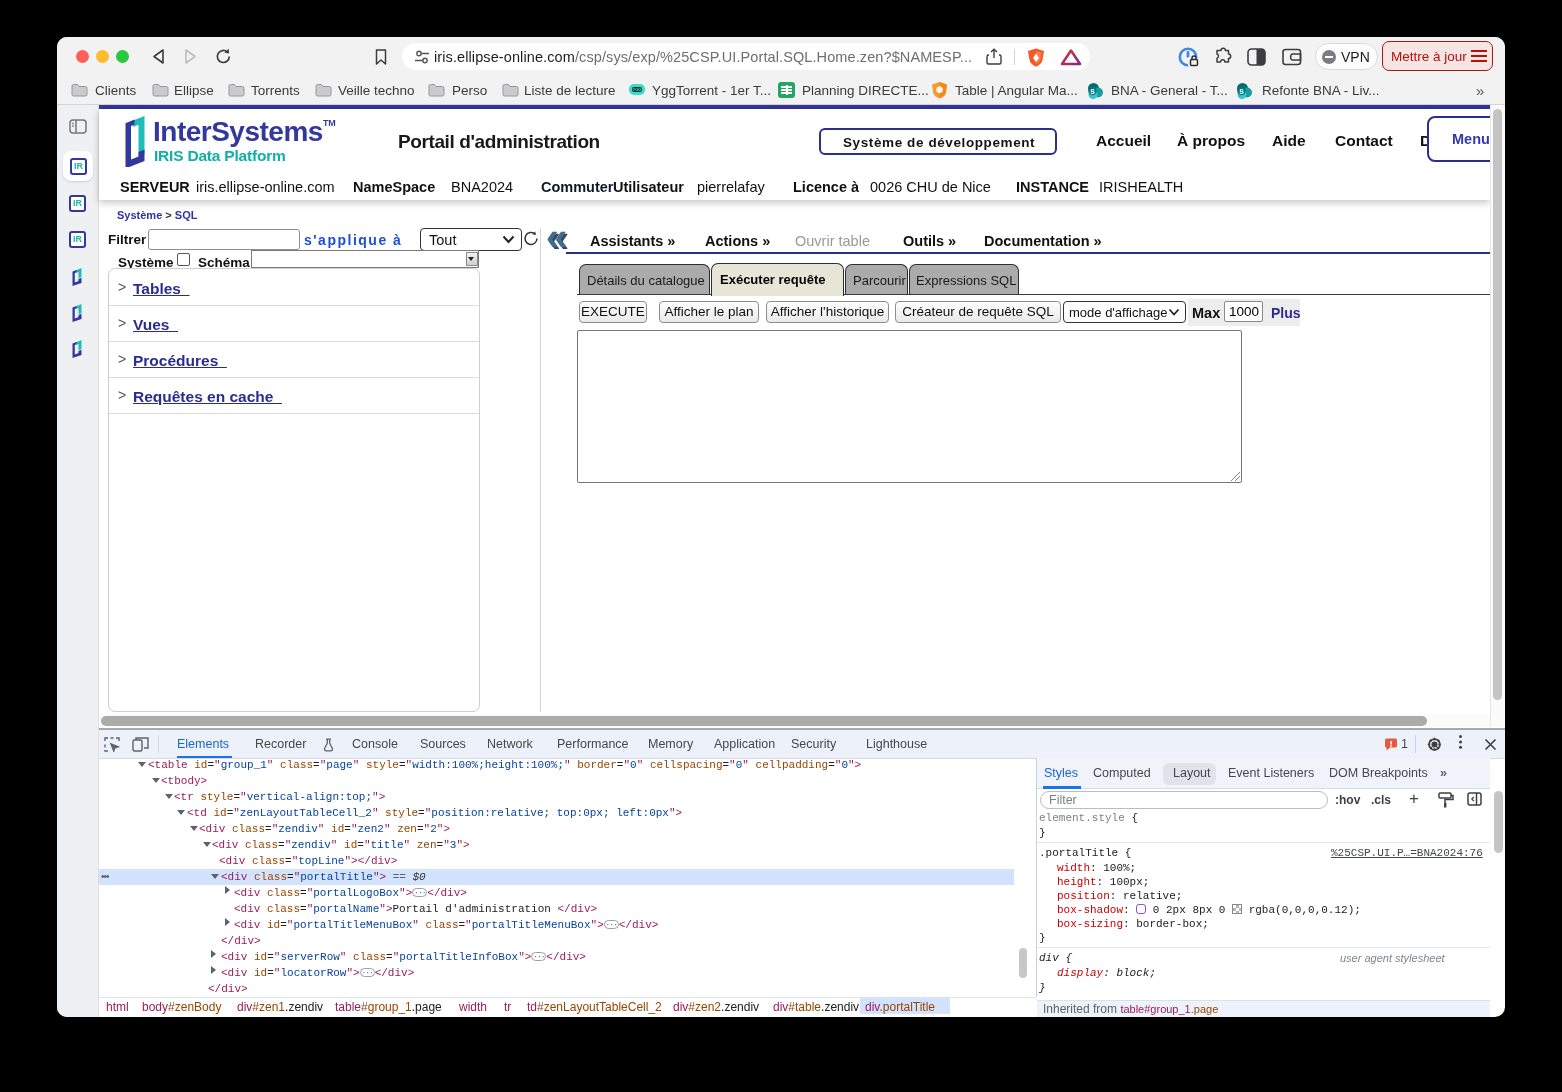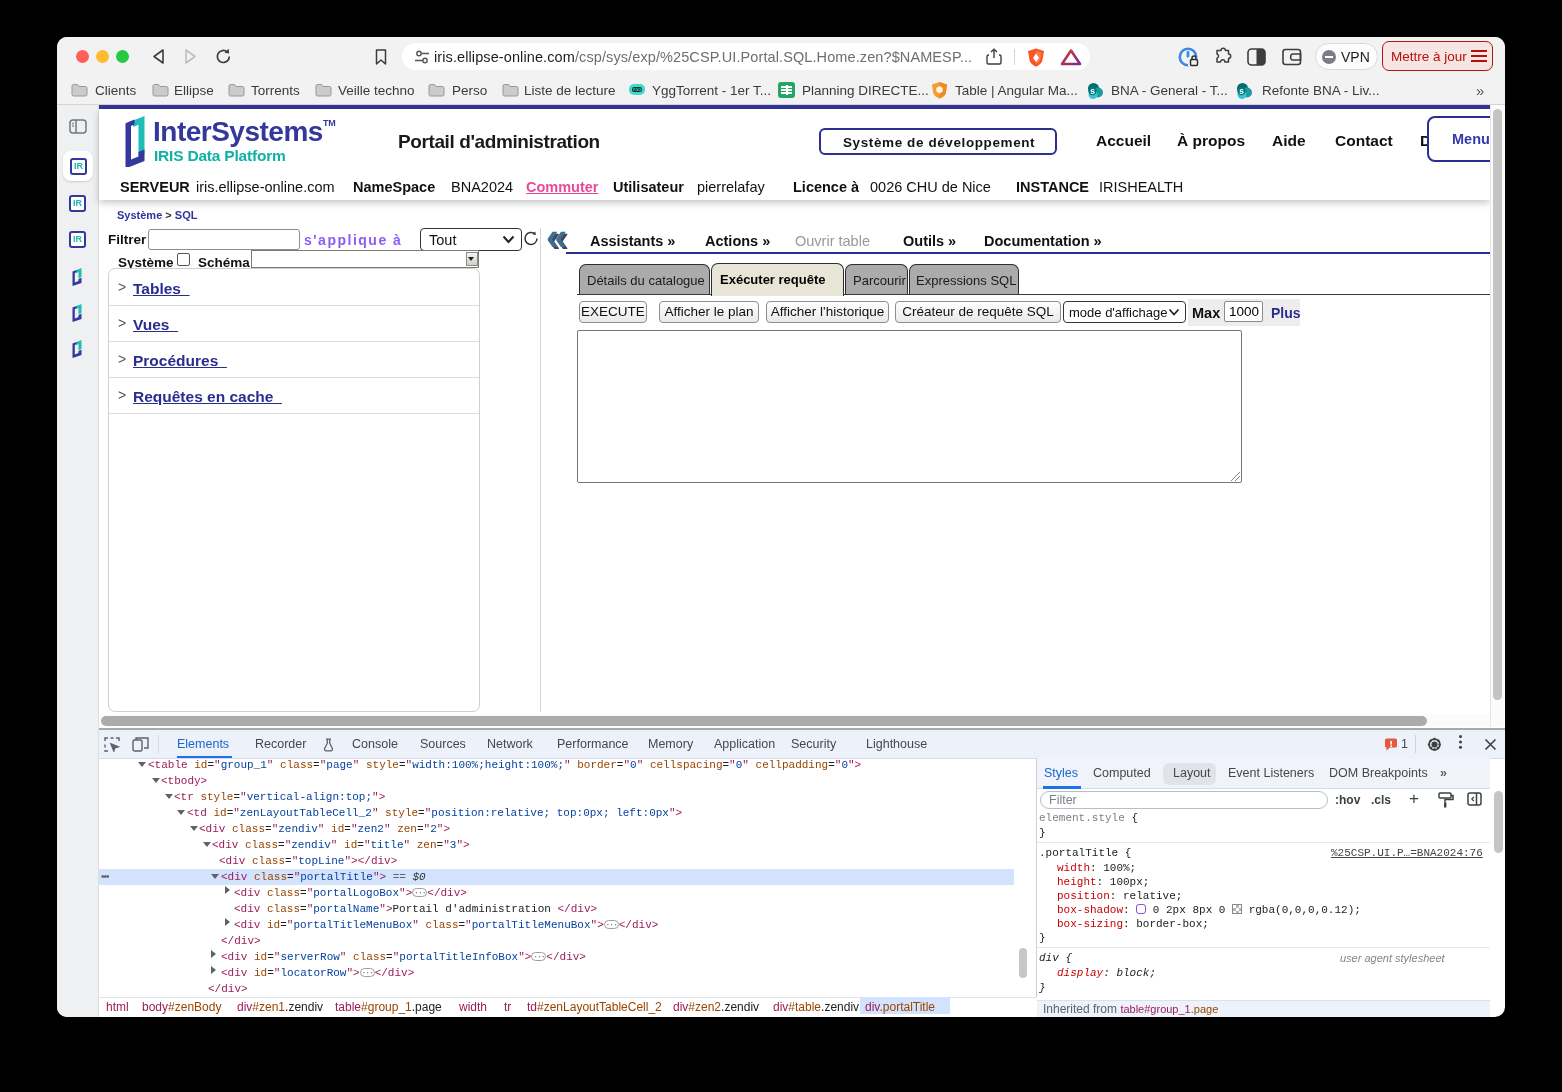--- a/index.html
+++ b/index.html
@@ -200,33 +200,33 @@
 <div class="a b" style="left:843px;top:135px;font-size:13.5px;color:#141414;letter-spacing:.6px">Système de développement</div>
 <div class="a b" style="left:1096px;top:132px;font-size:15.5px;color:#111">Accueil</div>
 <div class="a b" style="left:1177px;top:132px;font-size:15.5px;color:#111">À propos</div>
 <div class="a b" style="left:1272px;top:132px;font-size:15.5px;color:#111">Aide</div>
 <div class="a b" style="left:1335px;top:132px;font-size:15.5px;color:#111">Contact</div>
 <div class="a b" style="left:1420px;top:132px;font-size:15.5px;color:#111">D</div>
 <div class="a sv b" style="left:120px">SERVEUR</div>
       <div class="a sv" style="left:196px">iris.ellipse-online.com</div>
       <div class="a sv b" style="left:353px">NameSpace</div>
       <div class="a sv" style="left:451px">BNA2024</div>
-      <div class="a sv b" style="left:526px;color:#ec4899;text-decoration:underline">Commuter</div>
+      <div class="a sv b" style="left:541px;color:#0f172a;">Commuter</div>
       <div class="a sv b" style="left:613px">Utilisateur</div>
       <div class="a sv" style="left:697px">pierrelafay</div>
       <div class="a sv b" style="left:793px">Licence à</div>
       <div class="a sv" style="left:870px">0026 CHU de Nice</div>
       <div class="a sv b" style="left:1016px">INSTANCE</div>
       <div class="a sv" style="left:1099px">IRISHEALTH</div>
 
 <div class="a b" style="left:117px;top:209px;font-size:11px;color:#30339c">Système <span style="color:#333">&gt;</span> SQL</div>
 
 <div class="a b" style="left:108px;top:232px;font-size:13.5px;color:#111">Filtrer</div>
 <input class="a" style="left: 148px; top: 229px; width: 152px; height: 21px; border: 1px solid rgb(143, 143, 143); border-radius: 3px; background: rgb(255, 255, 255); outline: none;">
-<div class="a b" style="left:304px;top:232px;font-size:14px;color:#8b5cf6;letter-spacing:1.5px">s'applique à</div>
+<div class="a b" style="left:304px;top:232px;font-size:14px;color:#1d4ed8;letter-spacing:1.5px">s'applique à</div>
 <div class="a" style="left:420px;top:228px;width:102px;height:23px;border:1.5px solid #333;border-radius:4px;background:#fff"></div>
 <div class="a" style="left:429px;top:232px;font-size:14.5px;color:#111">Tout</div>
 <svg class="a" style="left:502px;top:235px" width="13" height="9">
         <path d="M1.5 1.5 L6.5 7 L11.5 1.5" fill="none" stroke="#222" stroke-width="2"></path>
       </svg>
 <svg class="a" style="left:523px;top:230px" width="17" height="17">
         <path d="M14 8.5 A6 6 0 1 1 12.1 4.1" fill="none" stroke="#333" stroke-width="1.5"></path>
         <path d="M12.3 1.4 L12.8 4.9 L9.4 4.3" fill="#333"></path>
       </svg>
 

